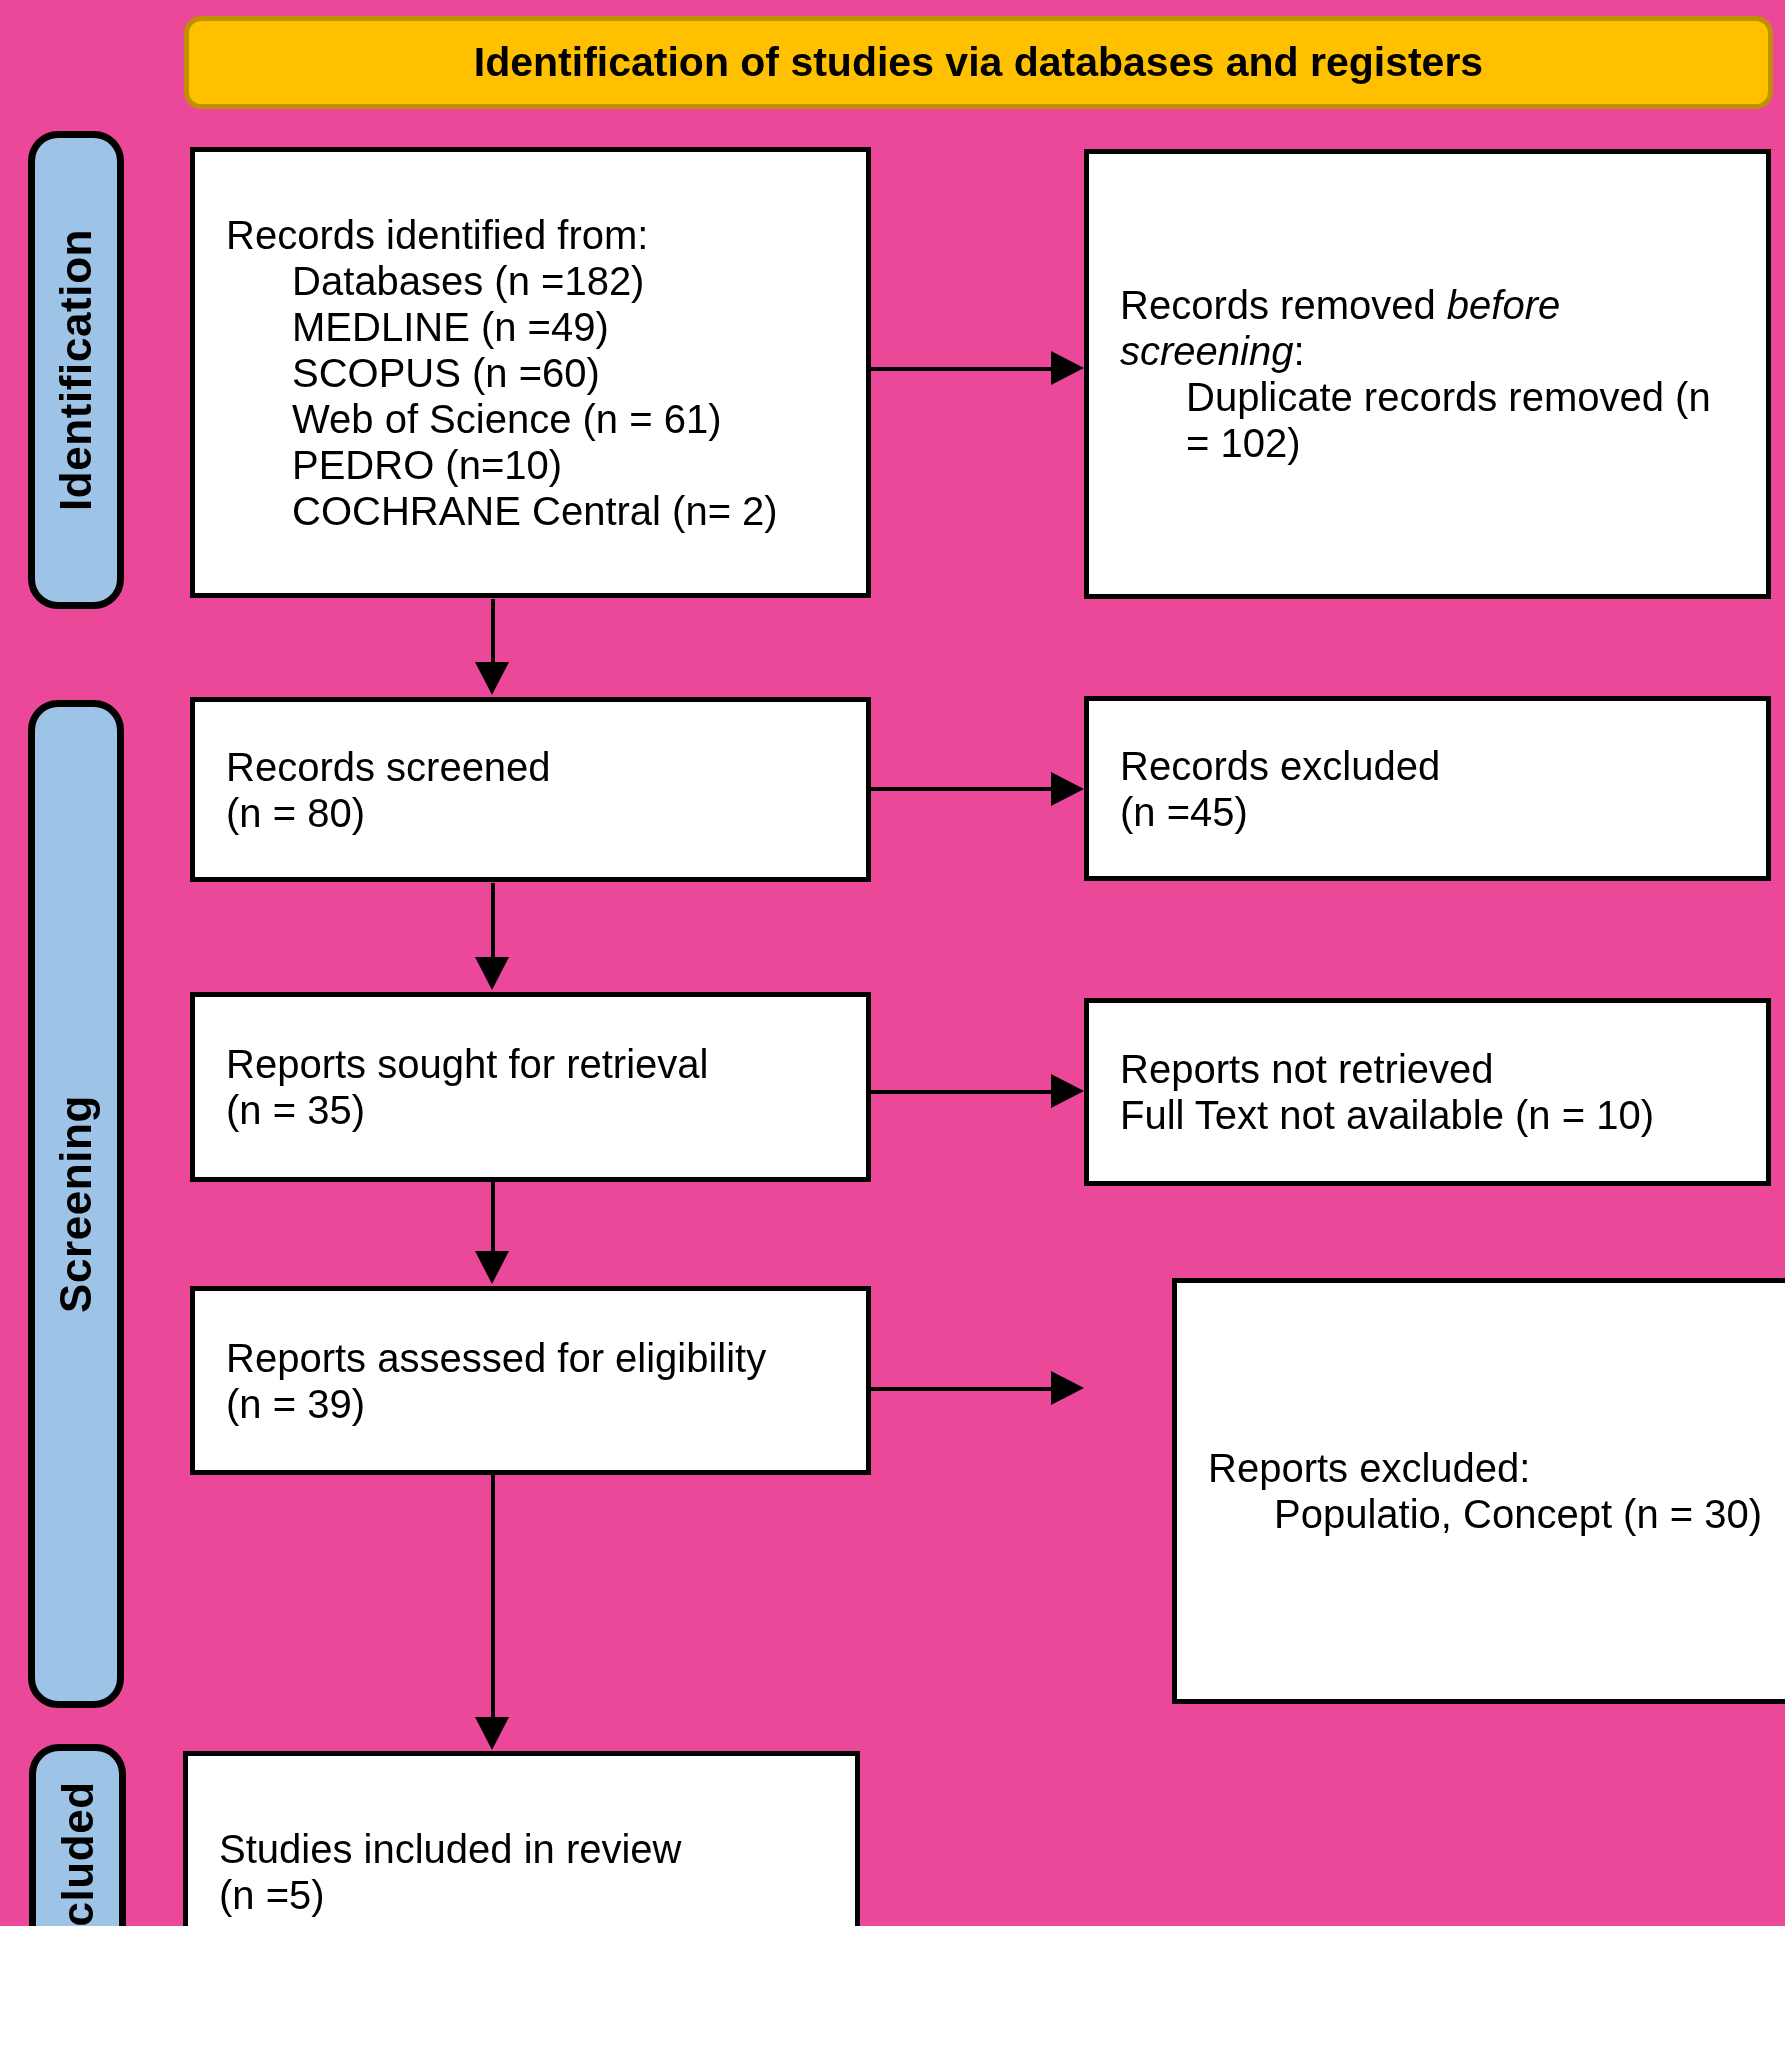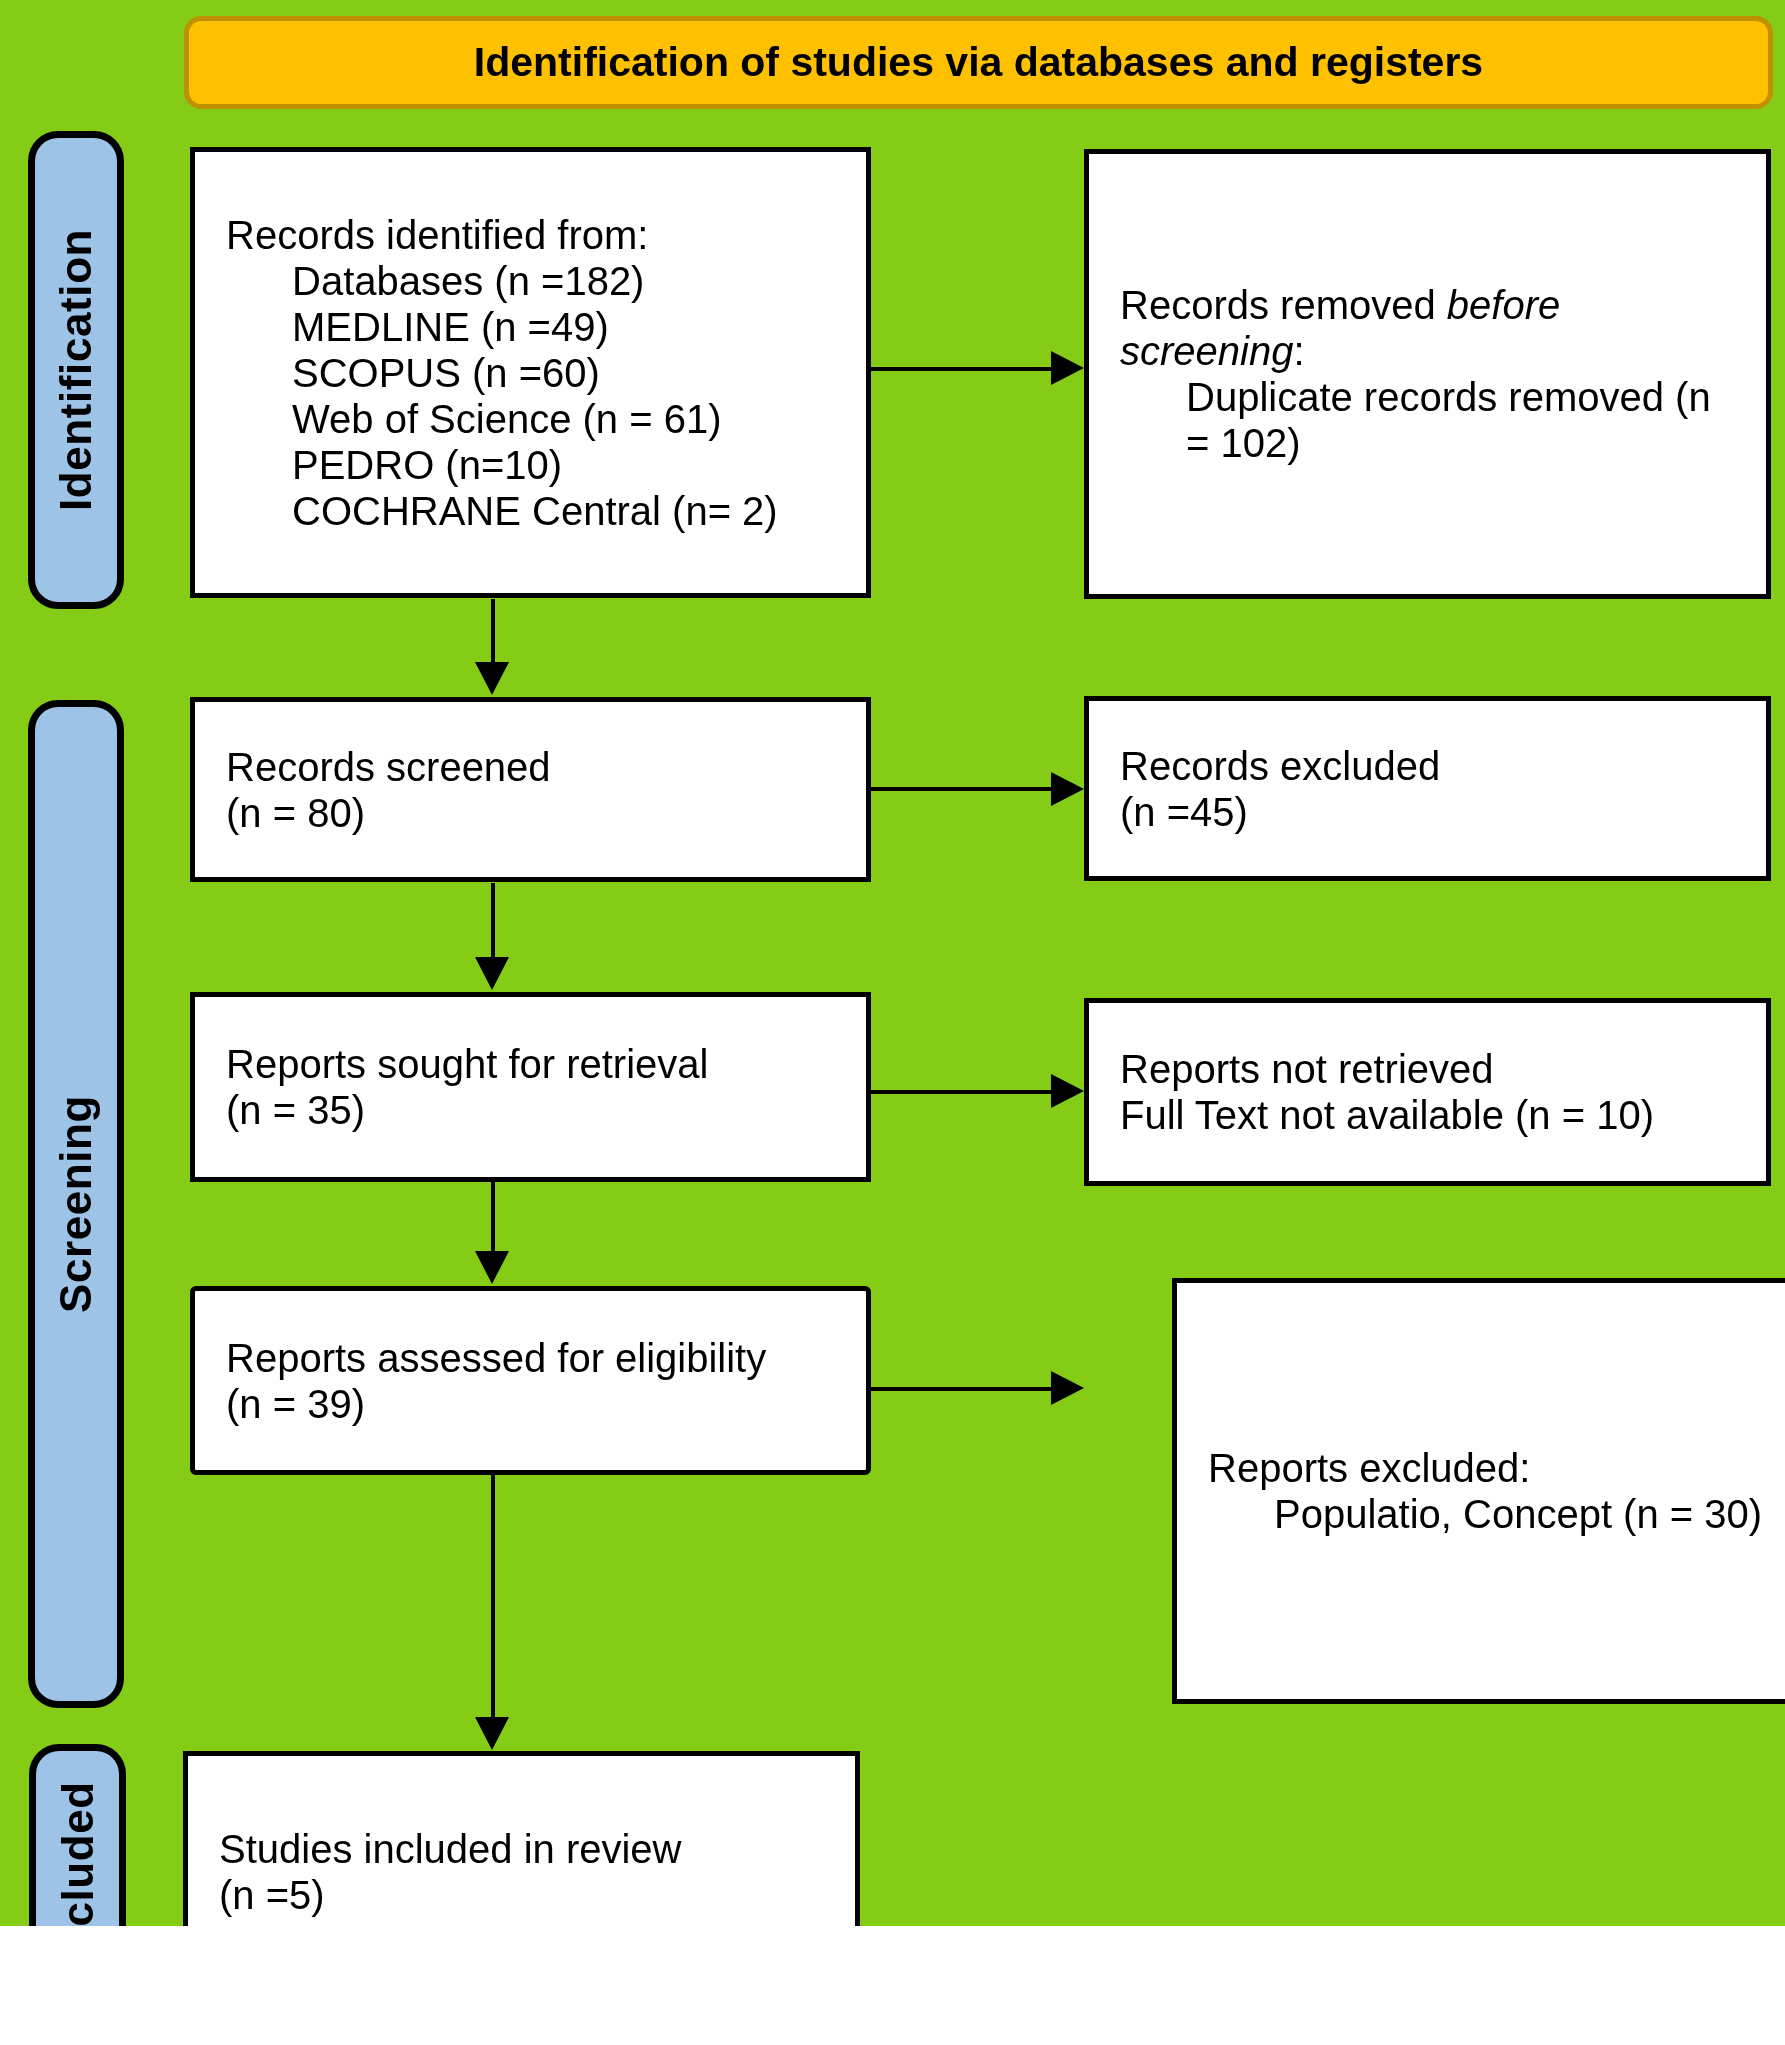--- a/index.html
+++ b/index.html
@@ -1,20 +1,20 @@
 <!DOCTYPE html>
 <html style="font-size:9.2px"><head>
 <meta charset="utf-8">
 <style>
   html, body { margin: 0; padding: 0; background: #ffffff; }
   .canvas {
     position: relative;
     width: 1785px;
     height: 1926px;
-    background: #84cc16;
+    background: #ec4899;
     font-family: "Liberation Sans", "DejaVu Sans", sans-serif;
     color: #000000;
     overflow: hidden;
   }
   .banner {
     position: absolute;
     left: 184px; top: 16px; width: 1589px; height: 93px;
     background: #FFC000;
     border: 5.2px solid #BF9000;
     border-radius: 17.3px;
@@ -111,21 +111,21 @@
 
   <div class="box" style="left:190px; top:992px; width:681px; height:190px;">
     <div class="line">Reports sought for retrieval</div>
     <div class="line">(n = 35)</div>
   </div>
   <div class="box" style="left:1084px; top:998px; width:687px; height:188px;">
     <div class="line">Reports not retrieved</div>
     <div class="line">Full Text not available (n = 10)</div>
   </div>
 
-  <div class="box" style="left:190px; top:1286px; width:681px; height:189px;border-radius:6px;">
+  <div class="box" style="left:190px; top:1286px; width:681px; height:189px;">
     <div class="line">Reports assessed for eligibility</div>
     <div class="line">(n = 39)</div>
   </div>
   <div class="box" style="left:1144px; top:1278px; width:687px; height:426px;margin-left:28px;">
     <div class="line">Reports excluded:</div>
     <div class="line indent">Populatio, Concept (n = 30)</div>
   </div>
 
   <div class="box" style="left:183px; top:1751px; width:677px; height:242px;justify-content:center;">
     <div class="line">Studies included in review</div>

